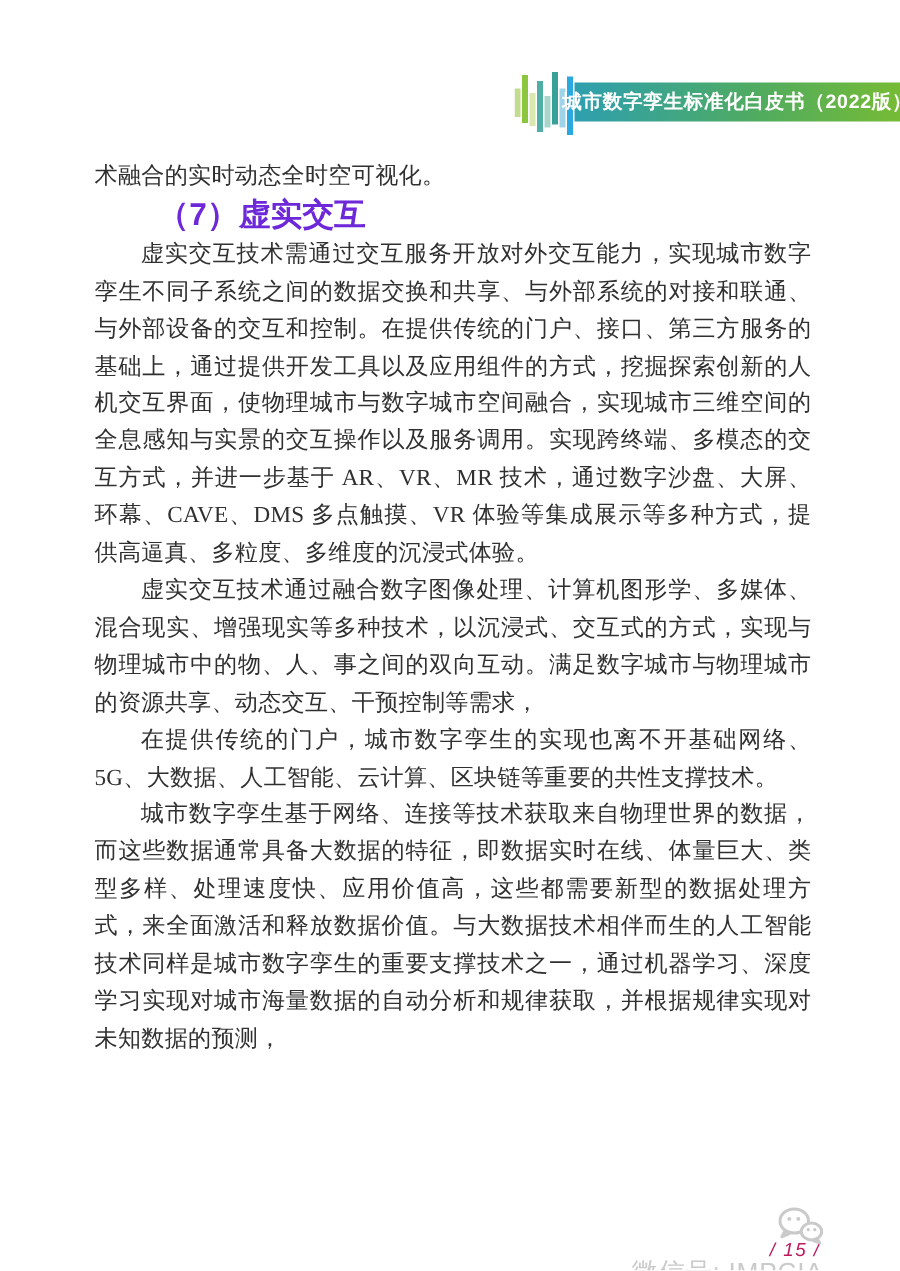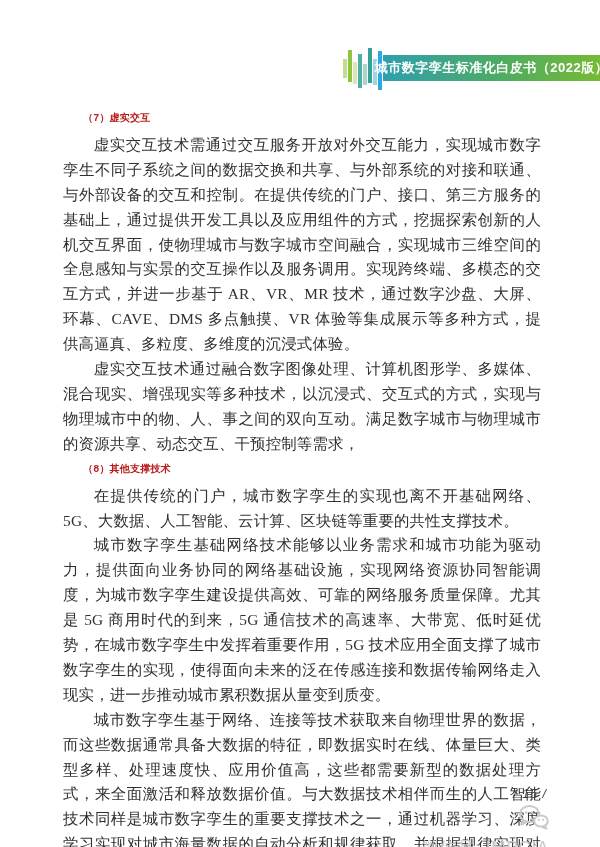--- a/index.html
+++ b/index.html
@@ -48,36 +48,36 @@
     line-height: 24.9px;
     color: #303030;
     text-align: justify;
     letter-spacing: 0.2px;
   }
   .content p { margin: 0; text-indent: 2em; }
   .content p.continuation { text-indent: 0; }
   .content h3 {
     margin: 1px 0;
     text-indent: 2em;
-    font-family: Liberation Mono, monospace;
+    font-family: Liberation Sans, sans-serif;
     font-weight: 700;
-    font-size: 10px;
+    font-size: 21px;
     line-height: 24.9px;
-    color: #b91c1c;
+    color: #6d28d9;
   }
 
   
   .page-number {
     position: absolute;
-    top: 787px;
+    top: 826px;
     right: 53px;
     font-family: "Liberation Sans", "DejaVu Sans", sans-serif;
     font-style: italic;
     font-size: 12.5px;
-    color: #404040;
+    color: #be185d;
     letter-spacing: 1px;
   }
   .watermark {
     position: absolute;
     top: 804px;
     right: 51px;
     display: flex;
     align-items: flex-end;
     gap: 5px;
     color: #CACACA;
@@ -101,32 +101,31 @@
     <rect x="25" y="2" width="4" height="35" fill="#37A097"></rect>
     <rect x="30" y="13" width="4" height="26" fill="#9ED3E8"></rect>
     <rect x="35" y="5" width="4" height="39" fill="#29A9E0"></rect>
   </svg>
 
   <div class="banner">
     <span class="banner-title">城市数字孪生标准化白皮书（2022版）</span>
   </div>
 
   <div class="content">
+    <p class="continuation">术融合的实时动态全时空可视化。</p>
 
     <h3>（7）虚实交互</h3>
 
     <p>虚实交互技术需通过交互服务开放对外交互能力，实现城市数字孪生不同子系统之间的数据交换和共享、与外部系统的对接和联通、与外部设备的交互和控制。在提供传统的门户、接口、第三方服务的基础上，通过提供开发工具以及应用组件的方式，挖掘探索创新的人机交互界面，使物理城市与数字城市空间融合，实现城市三维空间的全息感知与实景的交互操作以及服务调用。实现跨终端、多模态的交互方式，并进一步基于 AR、VR、MR 技术，通过数字沙盘、大屏、环幕、CAVE、DMS 多点触摸、VR 体验等集成展示等多种方式，提供高逼真、多粒度、多维度的沉浸式体验。</p>
 
     <p>虚实交互技术通过融合数字图像处理、计算机图形学、多媒体、混合现实、增强现实等多种技术，以沉浸式、交互式的方式，实现与物理城市中的物、人、事之间的双向互动。满足数字城市与物理城市的资源共享、动态交互、干预控制等需求，</p>
 
-    <h3>（8）其他支撑技术</h3>
 
     <p>在提供传统的门户，城市数字孪生的实现也离不开基础网络、5G、大数据、人工智能、云计算、区块链等重要的共性支撑技术。</p>
 
-    <p>城市数字孪生基础网络技术能够以业务需求和城市功能为驱动力，提供面向业务协同的网络基础设施，实现网络资源协同智能调度，为城市数字孪生建设提供高效、可靠的网络服务质量保障。尤其是 5G 商用时代的到来，5G 通信技术的高速率、大带宽、低时延优势，在城市数字孪生中发挥着重要作用，5G 技术应用全面支撑了城市数字孪生的实现，使得面向未来的泛在传感连接和数据传输网络走入现实，进一步推动城市累积数据从量变到质变。</p>
 
     <p>城市数字孪生基于网络、连接等技术获取来自物理世界的数据，而这些数据通常具备大数据的特征，即数据实时在线、体量巨大、类型多样、处理速度快、应用价值高，这些都需要新型的数据处理方式，来全面激活和释放数据价值。与大数据技术相伴而生的人工智能技术同样是城市数字孪生的重要支撑技术之一，通过机器学习、深度学习实现对城市海量数据的自动分析和规律获取，并根据规律实现对未知数据的预测，</p>
   </div>
 
   <div class="page-number">/ 15 /</div>
 
   <div class="watermark">
     <svg width="31" height="27" viewBox="0 0 31 27">
       <ellipse cx="11.5" cy="10" rx="9.5" ry="8" fill="none" stroke="#CACACA" stroke-width="2"></ellipse>
       <path d="M5.5 16.5 L3.2 20.5 L8.5 18.2" fill="none" stroke="#CACACA" stroke-width="2" stroke-linejoin="round"></path>

